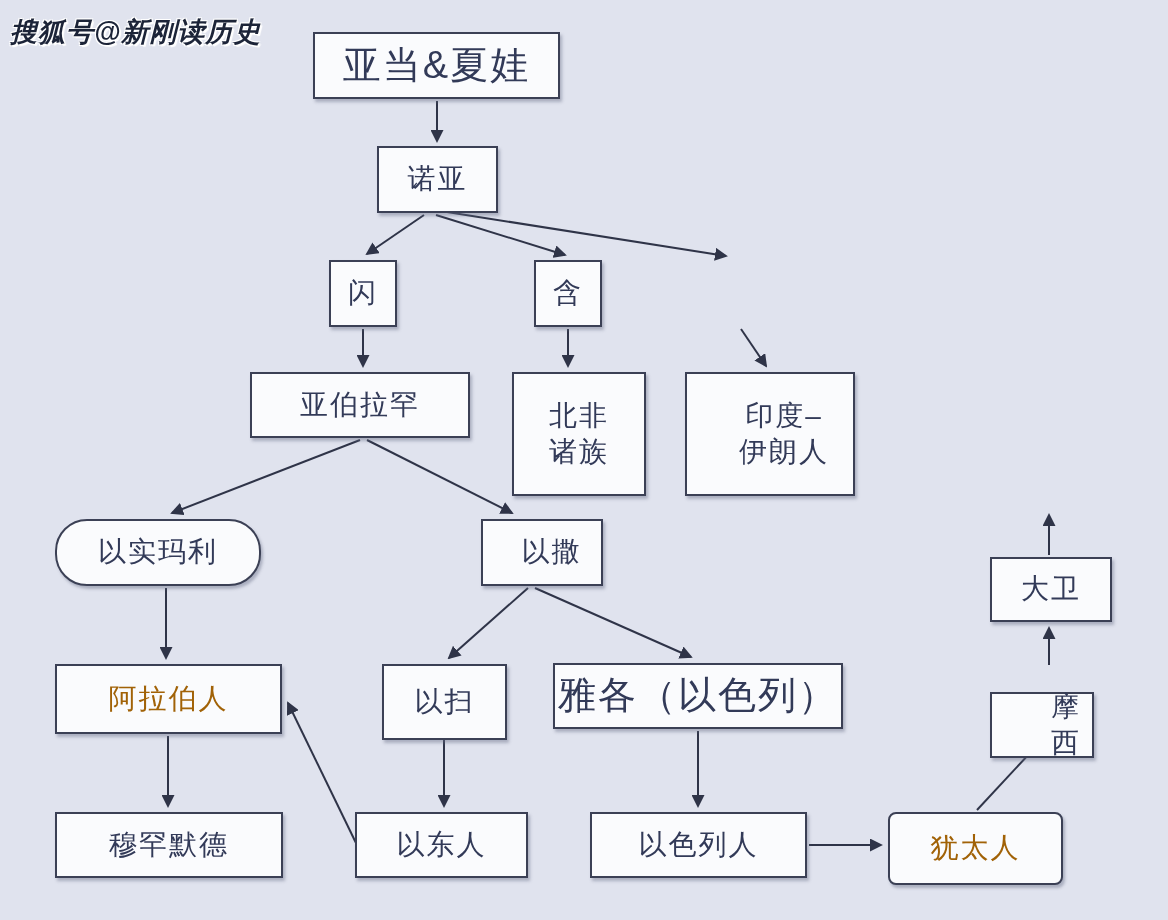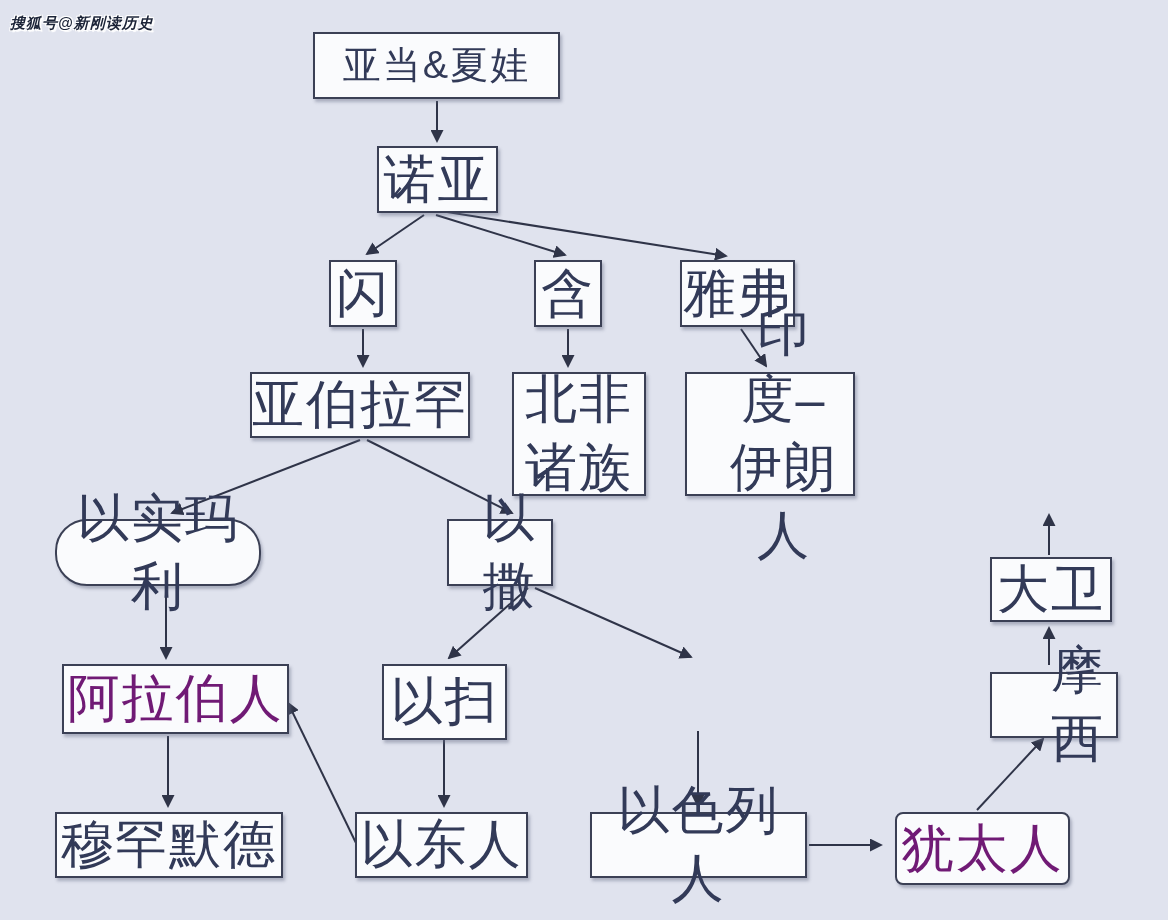--- a/index.html
+++ b/index.html
@@ -17,33 +17,33 @@
     position:absolute;left:0;top:0;width:1168px;height:920px;
     pointer-events:none;
   }
   .node{
     position:absolute;
     background:#fafbfd;
     border:2px solid #3b4055;
     box-shadow:2px 3px 3px rgba(105,110,135,.45);
     display:flex;align-items:center;justify-content:center;
     color:#323a58;
-    font-size:52px;
+    font-size:28px;
     font-weight:500;
     letter-spacing:2px;
     text-align:center;
     line-height:1.3;
     box-sizing:border-box;
   }
   .node span{white-space:pre-line;}
-  .node.red{color:#701a75;margin-left:7px;}
+  .node.red{color:#a16207;}
   .fs38{font-size:38px;}
   .watermark{
     position:absolute;left:10px;top:14px;
-    font-size:15px;font-weight:bold;font-style:italic;
+    font-size:27px;font-weight:bold;font-style:italic;
     color:#1c2438;letter-spacing:1px;
     text-shadow:-1px -1px 0 #fff,1px -1px 0 #fff,-1px 1px 0 #fff,1px 1px 0 #fff,2px 2px 1px #fff;
   }
 </style>
 </head>
 <body>
 
 <div class="canvas">
 
   <div class="watermark">搜狐号@新刚读历史</div>
@@ -83,50 +83,50 @@
     </div>
   <div class="node" style="left:377px;top:146px;width:121px;height:67px;">
       <span>诺亚</span>
     </div>
   <div class="node" style="left:329px;top:260px;width:68px;height:67px;">
       <span>闪</span>
     </div>
   <div class="node" style="left:534px;top:260px;width:68px;height:67px;">
       <span>含</span>
     </div>
-  <div class="node" style="left:680px;top:260px;width:115px;height:67px;">
-      <span>雅弗</span>
-    </div>
   <div class="node" style="left:250px;top:372px;width:220px;height:66px;">
       <span>亚伯拉罕</span>
     </div>
   <div class="node" style="left:512px;top:372px;width:134px;height:124px;">
       <span>北非
 诸族</span>
     </div>
   <div class="node" style="left:685px;top:372px;width:170px;height:124px;padding-left:28px;">
       <span>印度–
 伊朗人</span>
     </div>
   <div class="node" style="left:55px;top:519px;width:206px;height:67px;border-radius:32px;">
       <span>以实玛利</span>
     </div>
-  <div class="node" style="left:447px;top:519px;width:106px;height:67px;padding-left:19px;">
+  <div class="node" style="left:481px;top:519px;width:122px;height:67px;padding-left:19px;">
       <span>以撒</span>
     </div>
   <div class="node" style="left:990px;top:557px;width:122px;height:65px;align-items:center;">
       <span>大卫</span>
     </div>
   <div class="node red" style="left:55px;top:664px;width:227px;height:70px;">
       <span>阿拉伯人</span>
     </div>
   <div class="node" style="left:382px;top:664px;width:125px;height:76px;">
       <span>以扫</span>
     </div>
-  <div class="node" style="left:990px;top:672px;width:128px;height:66px;padding-left:48px;">
+  <div class="node fs38" style="left:553px;top:663px;width:290px;height:66px;">
+      <span>雅各（以色列）</span>
+    </div>
+  <div class="node" style="left:990px;top:692px;width:104px;height:66px;padding-left:48px;">
       <span>摩西</span>
     </div>
   <div class="node" style="left:55px;top:812px;width:228px;height:66px;">
       <span>穆罕默德</span>
     </div>
   <div class="node" style="left:355px;top:812px;width:173px;height:66px;">
       <span>以东人</span>
     </div>
   <div class="node" style="left:590px;top:812px;width:217px;height:66px;">
       <span>以色列人</span>

